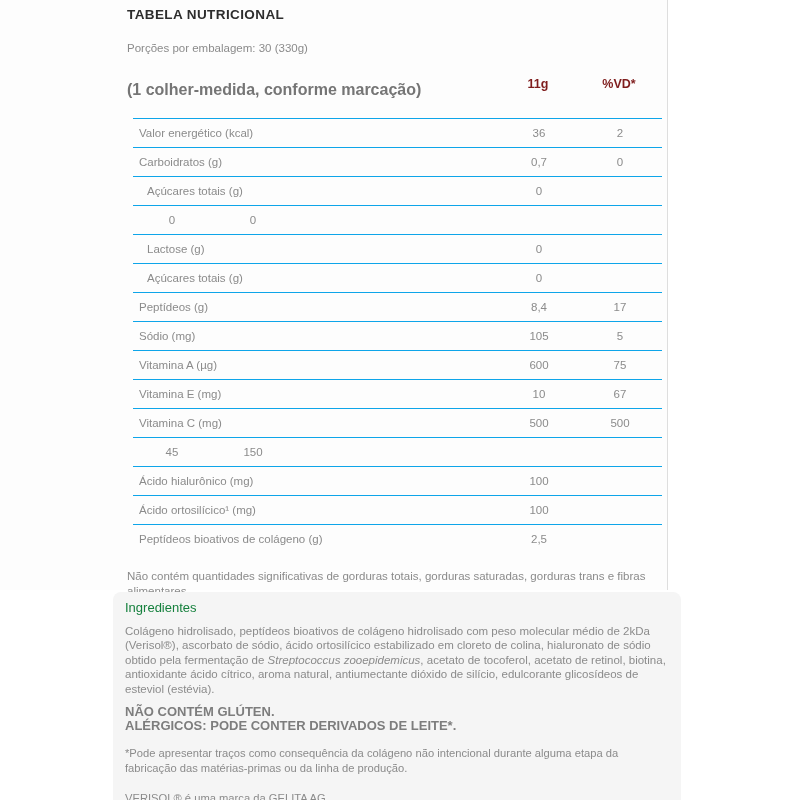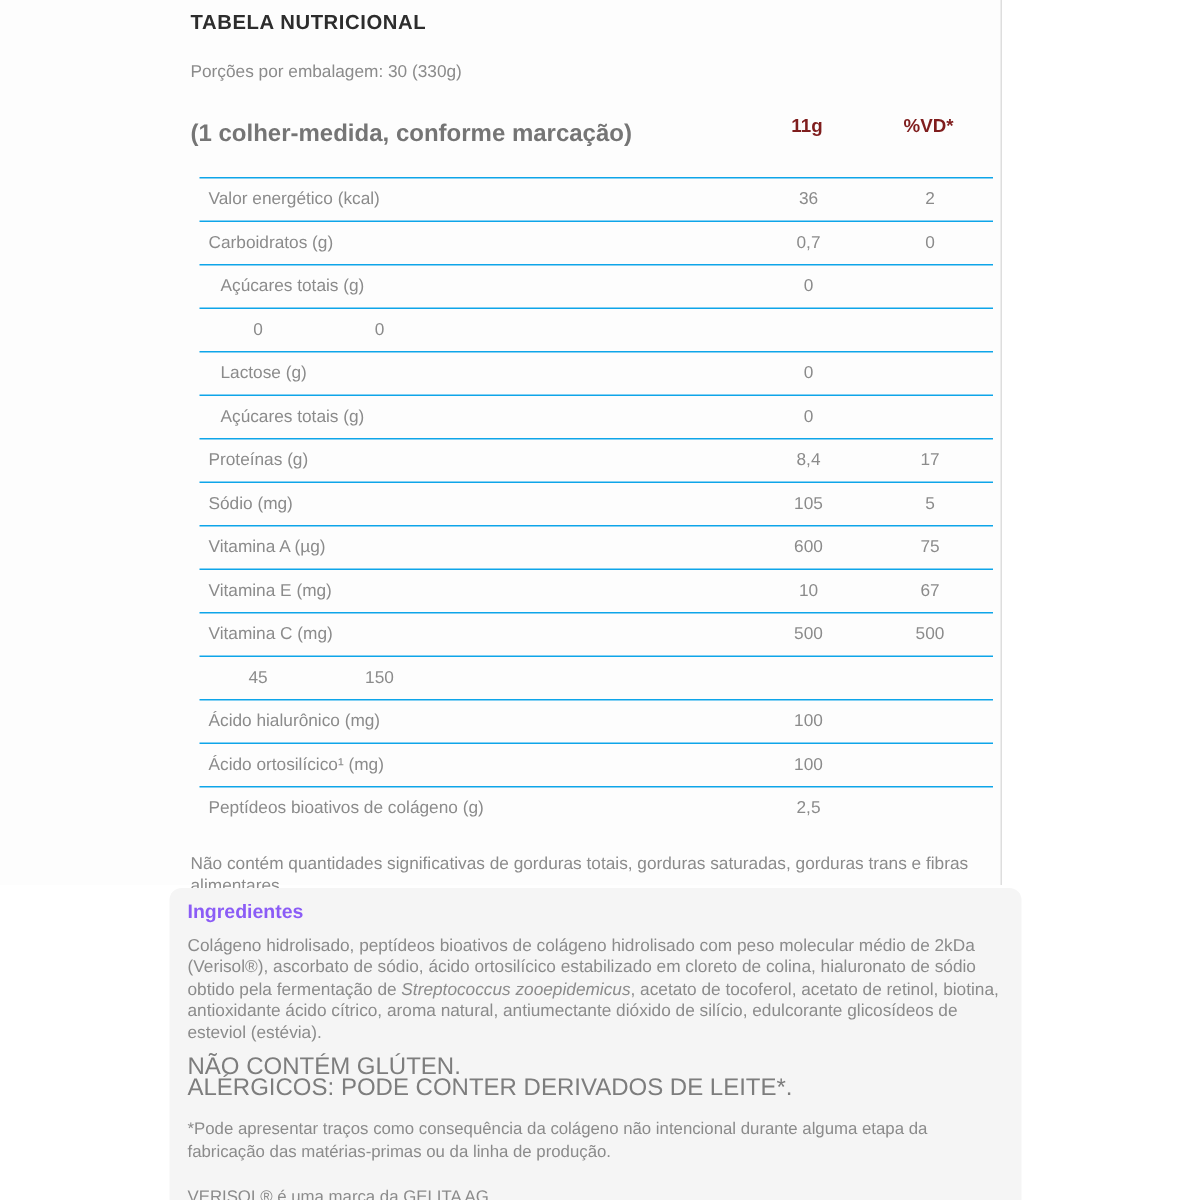--- a/index.html
+++ b/index.html
@@ -91,35 +91,35 @@
   .ingredients-panel {
     position: absolute;
     left: 113px; top: 592px;
     width: 568px; height: 230px;
     background: #f5f5f5;
     border-radius: 8px;
     padding: 8px 12px 0 12px;
   }
   .ing-heading {
     font-size: 13px;
-    font-weight: 700;
-    color: #8b5cf6;
+    font-weight: 400;
+    color: #15803d;
   }
   .ing-paragraph {
     margin-top: 9px;
     font-size: 11.5px;
     line-height: 14.4px;
     color: #8b8b8b;
   }
   .ing-paragraph .species { font-style: italic; }
   .ing-bold-lines {
     margin-top: 9px;
-    font-size: 16px;
+    font-size: 13px;
     line-height: 14.2px;
-    font-weight: 400;
+    font-weight: 700;
     color: #7d7d7d;
   }
   .ing-disclaimer {
     margin-top: 13px;
     font-size: 11.2px;
     line-height: 14.2px;
     color: #8b8b8b;
   }
   .ing-trademark {
     margin-top: 17px;
@@ -177,21 +177,21 @@
           <span class="cell-vd"></span>
         </div>
 
         <div class="row indent">
           <span class="row-label">Açúcares totais (g)</span>
           <span class="cell-amount">0</span>
           <span class="cell-vd"></span>
         </div>
 
         <div class="row">
-          <span class="row-label">Proteínas (g)</span>
+          <span class="row-label">Peptídeos (g)</span>
           <span class="cell-amount">8,4</span>
           <span class="cell-vd">17</span>
         </div>
 
         <div class="row">
           <span class="row-label">Sódio (mg)</span>
           <span class="cell-amount">105</span>
           <span class="cell-vd">5</span>
         </div>
 

